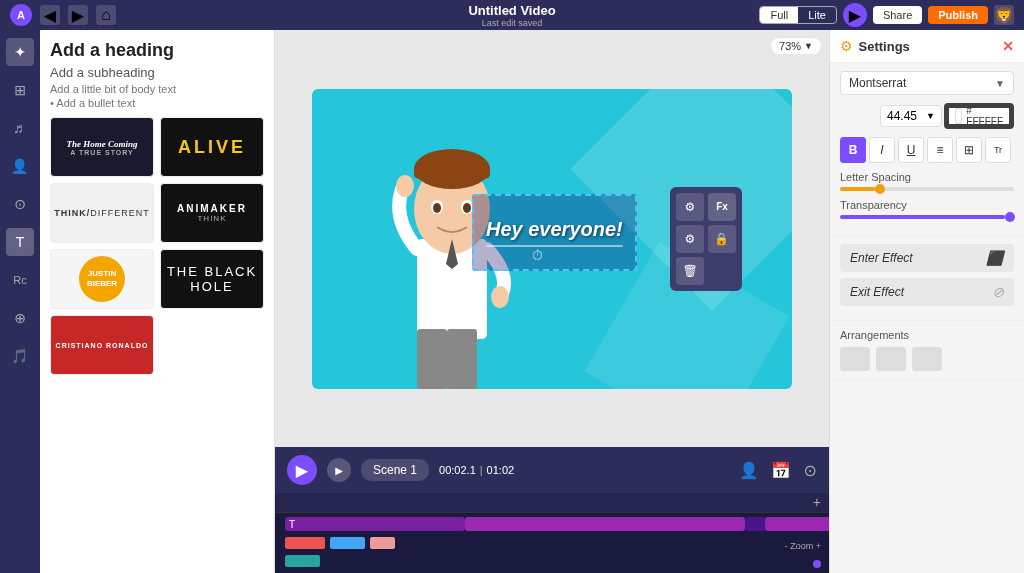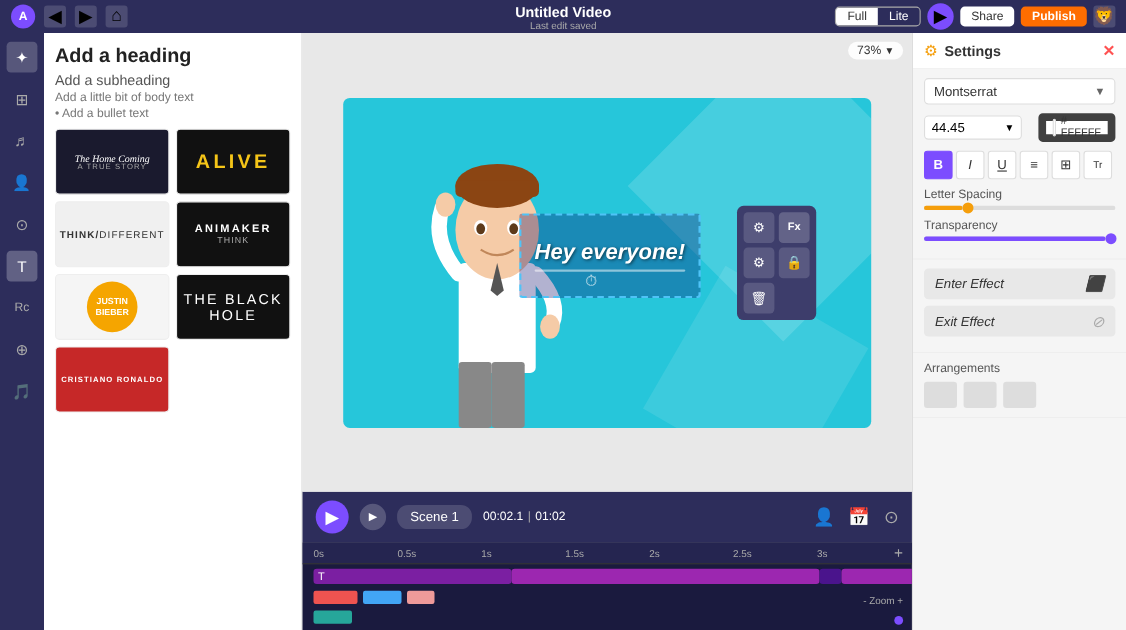--- a/index.html
+++ b/index.html
@@ -198,28 +198,28 @@
     
     .font-selector {
       display: flex; align-items: center; justify-content: space-between;
       background: white; border: 1px solid #ddd; border-radius: 4px;
       padding: 4px 8px; cursor: pointer; margin-bottom: 8px;
     }
     .font-name { font-size: 12px; color: #333; }
     .chevron { color: #666; font-size: 10px; }
 
     
-    .font-size-color { display: flex; gap: 15px; align-items: center; margin-bottom: 8px; }
+    .font-size-color { display: flex; gap: 2px; align-items: center; margin-bottom: 8px; margin-left: 40px; }
     .font-size-select {
       flex: 1; background: white; border: 1px solid #ddd; border-radius: 4px;
       padding: 3px 6px; font-size: 12px; display: flex; align-items: center; justify-content: space-between;
       cursor: pointer;
     }
     .color-box {
-      width: 70px; height: 26px; background: white; border: 7px solid #404040;
+      width: 70px; height: 26px; background: white; border: 5px solid #404040;
       border-radius: 4px; display: flex; align-items: center; gap: 4px; padding: 2px 6px; cursor: pointer;
     }
     .color-swatch { width: 16px; height: 16px; border-radius: 2px; }
     .color-text { font-size: 10px; color: #333; }
 
     
     .text-format { display: flex; gap: 3px; margin-bottom: 8px; }
     .fmt-btn {
       width: 26px; height: 26px; border-radius: 3px; border: 1px solid #ddd;
       display: flex; align-items: center; justify-content: center; cursor: pointer;
@@ -295,21 +295,21 @@
 
   <div id="template-panel">
     <div class="template-heading">Add a heading</div>
     <div class="template-subheading">Add a subheading</div>
     <div class="template-body">Add a little bit of body text</div>
     <div class="template-bullet">• Add a bullet text</div>
 
     <div class="template-grid">
 
       <div class="template-card tc-dark">
-        <div style="text-align:center;">
+        <div style="text-align:center;font-weight:bold;">
           <div style="font-size:9px; font-style:italic; font-family:serif;">The Home Coming</div>
           <div style="font-size:7px; letter-spacing:1px; color:#aaa;">A TRUE STORY</div>
         </div>
       </div>
 
       <div class="template-card" style="background:#111;">
         <div style="color:#f5c518; font-size:18px; font-weight:900; letter-spacing:3px; font-family:Impact,sans-serif;">ALIVE</div>
       </div>
 
       <div class="template-card tc-light">
@@ -419,29 +419,20 @@
       </div>
       <div class="playbar-icons">
         <span class="playbar-icon">👤</span>
         <span class="playbar-icon">📅</span>
         <span class="playbar-icon">⊙</span>
       </div>
     </div>
 
     <div id="timeline">
       <div class="timeline-ruler">
-        <div class="ruler-marks">
-          <div class="ruler-mark">0s</div>
-          <div class="ruler-mark">0.5s</div>
-          <div class="ruler-mark">1s</div>
-          <div class="ruler-mark">1.5s</div>
-          <div class="ruler-mark">2s</div>
-          <div class="ruler-mark">2.5s</div>
-          <div class="ruler-mark">3s</div>
-        </div>
         <div class="zoom-controls">
           <div class="zoom-btn">+</div>
         </div>
       </div>
 
       <div style="position:relative; height:60px;">
 
         <div style="position:absolute; top:4px; left:10px; width:180px; height:14px; background:#7b1fa2; border-radius:3px; display:flex; align-items:center; padding-left:4px;">
           <span style="font-size:10px; color:white;">T</span>
         </div>

